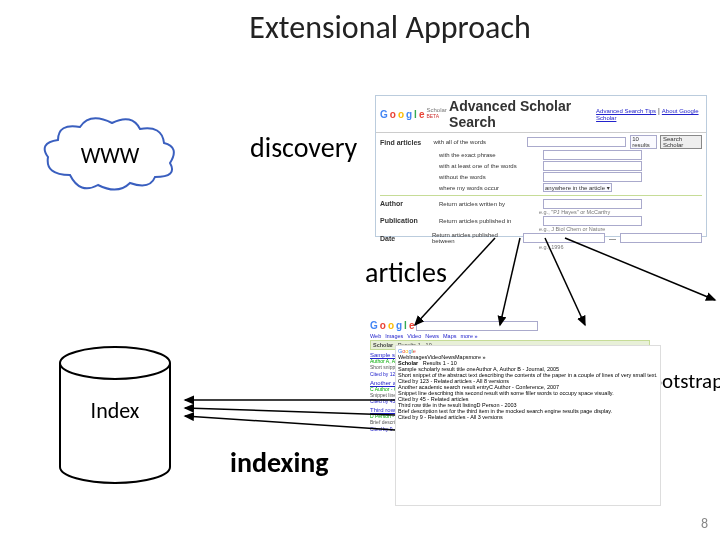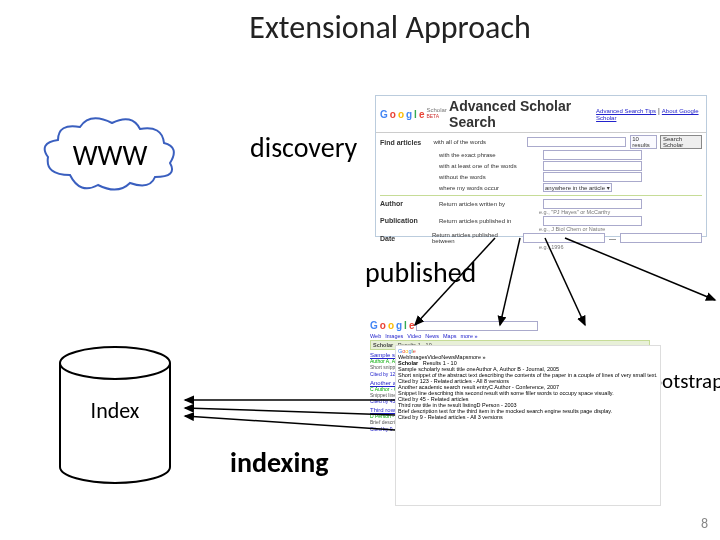--- a/index.html
+++ b/index.html
@@ -26,21 +26,21 @@
     left: 40px;
     top: 115px;
     width: 140px;
     height: 80px;
   }
   .cloud svg { width: 100%; height: 100%; }
   .cloud-label {
     position: absolute;
     left: 0; top: 0; width: 100%; height: 100%;
     display: flex; align-items: center; justify-content: center;
-    font-size: 28px;
+    font-size: 22px;
     color: #000;
   }
   .cylinder {
     position: absolute;
     left: 55px;
     top: 345px;
     width: 120px;
     height: 140px;
   }
   .cylinder svg { width: 100%; height: 100%; }
@@ -166,21 +166,21 @@
   <svg viewBox="0 0 120 140">
     <ellipse cx="60" cy="18" rx="55" ry="16" fill="#fff" stroke="#000" stroke-width="2"></ellipse>
     <path d="M5,18 L5,122" stroke="#000" stroke-width="2" fill="none"></path>
     <path d="M115,18 L115,122" stroke="#000" stroke-width="2" fill="none"></path>
     <path d="M5,122 A55,16 0 0 0 115,122" fill="none" stroke="#000" stroke-width="2"></path>
   </svg>
   <div class="cylinder-label">Index</div>
 </div>
 
 <div id="lab-discovery" class="label">discovery</div>
-<div id="lab-siphoning" class="label">published</div>
+<div id="lab-siphoning" class="label">articles</div>
 <div id="lab-indexing" class="label">indexing</div>
 <div id="lab-bootstrap" class="label">bootstrap</div>
 
 <div class="page-num">8</div>
 
 <div class="scholar-form">
   <div class="hdr">
     <div class="logo">
       <span class="glet gB">G</span>
         <span class="glet gR">o</span>

